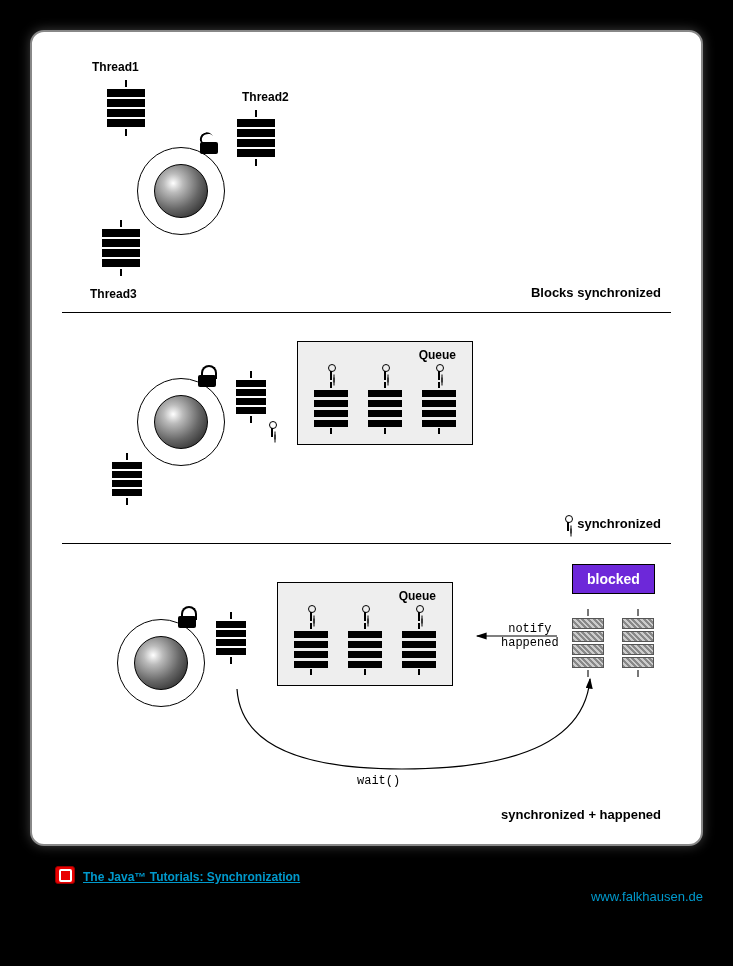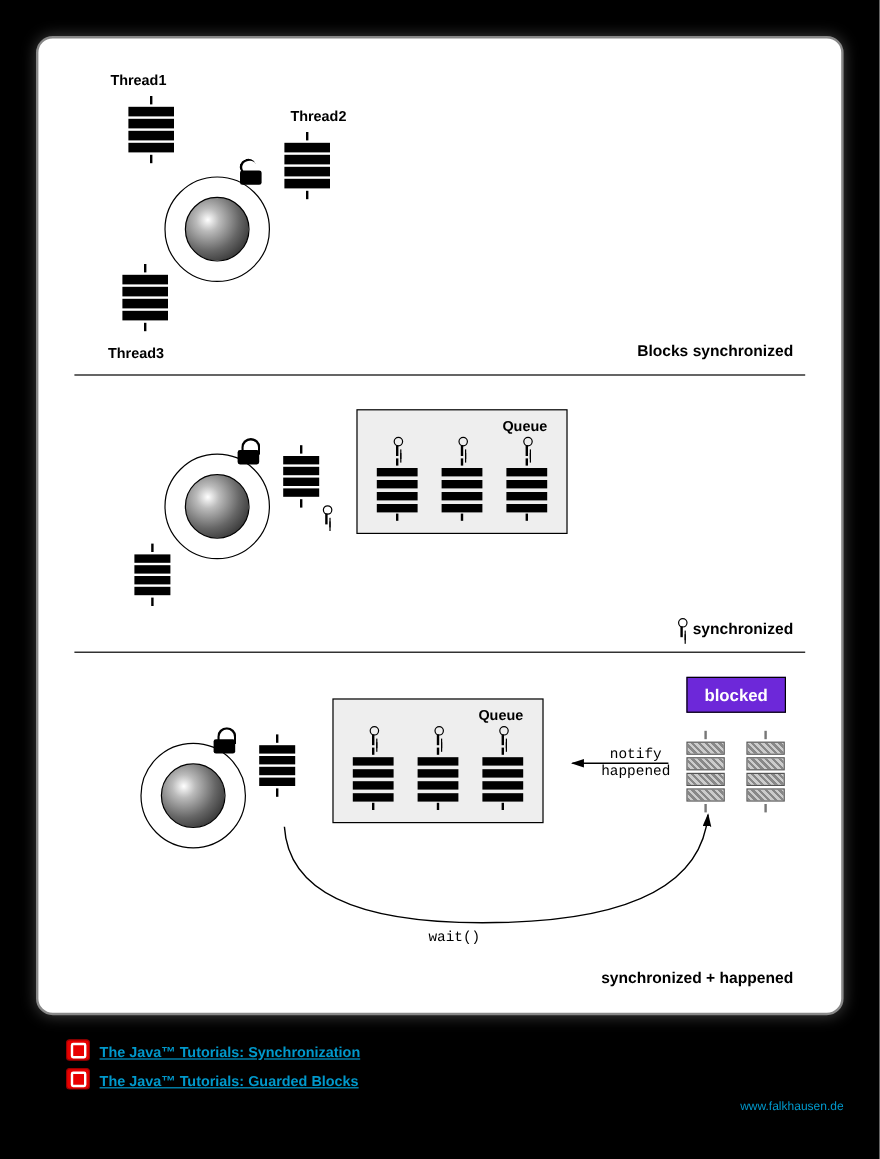--- a/index.html
+++ b/index.html
@@ -32,21 +32,21 @@
 .qthread .bar{width:34px;height:7px;background:#000;margin:1.5px 0}
 .qthread .tick{width:2px;height:6px;background:#000}
 .blocked-badge{position:absolute;background:#6d28d9;color:#fff;font-size:14px;font-weight:bold;padding:6px 14px;border:1px solid #000}
 .arrow-label{position:absolute;font-size:12px;font-family:'Courier New',monospace;text-align:center}
 svg.overlay{position:absolute;left:0;top:0;pointer-events:none}
 .links{margin:14px 0 0 50px}
 .link-row{display:flex;align-items:flex-end;gap:8px;margin:6px 5px}
 .oracle-badge{width:18px;height:16px;background:#e80000;border-radius:3px;display:flex;align-items:center;justify-content:center;border:1px solid #900}
 .oracle-badge span{width:9px;height:9px;border:2px solid #fff;border-radius:2px;display:block}
 .link-row a{color:#0099cc;font-size:12px;font-weight:bold;text-decoration:underline}
-.footer{position:absolute;right:30px;bottom:6px;color:#0099cc;font-size:10px}
+.footer{position:absolute;right:30px;bottom:6px;color:#0099cc;font-size:13px}
 </style>
 </head>
 <body>
 
 <div class="page">
   <div class="panel">
 
     <div class="section">
       <span class="lbl" style="left:50px;top:8px">Thread1</span>
       <span class="lbl" style="left:200px;top:38px">Thread2</span>
@@ -256,22 +256,16 @@
 
   </div>
 
   <div class="links">
     <div class="link-row">
       <div class="oracle-badge">
           <span></span>
         </div>
       <a href="#">The Java™ Tutorials: Synchronization</a>
     </div>
-    <div class="link-row">
-      <div class="oracle-badge">
-          <span></span>
-        </div>
-      <a href="#">The Java™ Tutorials: Guarded Blocks</a>
-    </div>
   </div>
 
   <div class="footer">www.falkhausen.de</div>
 </div>
 
 </body></html>

